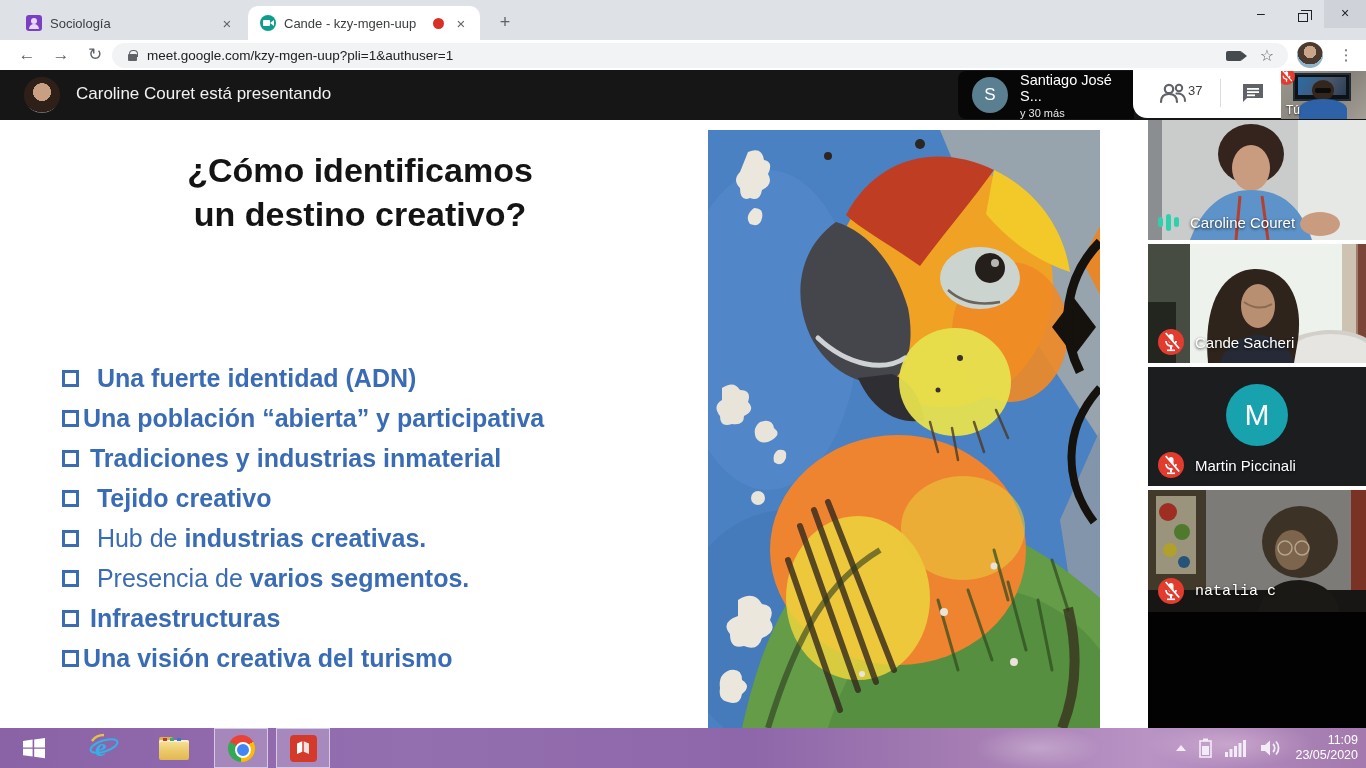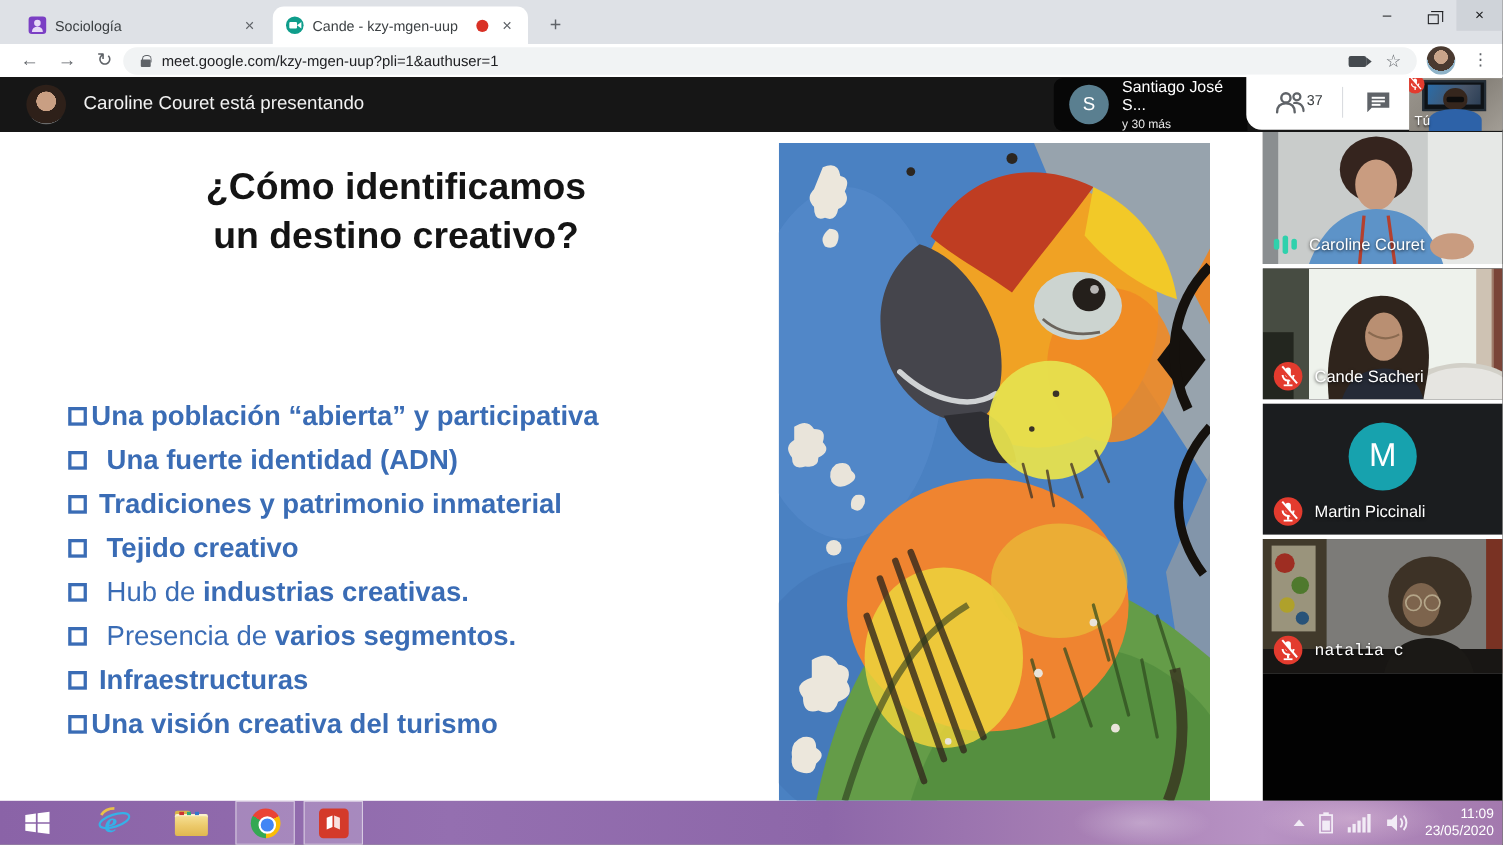--- a/index.html
+++ b/index.html
@@ -230,23 +230,23 @@
     </div>
   </div>
 
   <div class="slide">
     <div class="slide-title">
       <div>¿Cómo identificamos</div>
       <div>un destino creativo?</div>
     </div>
 
     <div class="bullets">
+      <div class="bullet-line"><span class="cb"></span><span class="b-normal"></span><span class="b-strong">  Una fuerte identidad (ADN)</span></div>
       <div class="bullet-line"><span class="cb"></span><span class="b-normal"></span><span class="b-strong">Una población “abierta” y participativa</span></div>
-      <div class="bullet-line"><span class="cb"></span><span class="b-normal"></span><span class="b-strong">  Una fuerte identidad (ADN)</span></div>
-      <div class="bullet-line"><span class="cb"></span><span class="b-normal"> </span><span class="b-strong">Tradiciones y patrimonio inmaterial</span></div>
+      <div class="bullet-line"><span class="cb"></span><span class="b-normal"> </span><span class="b-strong">Tradiciones y industrias inmaterial</span></div>
       <div class="bullet-line"><span class="cb"></span><span class="b-normal"></span><span class="b-strong">  Tejido creativo</span></div>
       <div class="bullet-line"><span class="cb"></span><span class="b-normal">  Hub de </span><span class="b-strong">industrias creativas.</span></div>
       <div class="bullet-line"><span class="cb"></span><span class="b-normal">  Presencia de </span><span class="b-strong">varios segmentos.</span></div>
       <div class="bullet-line"><span class="cb"></span><span class="b-normal"> </span><span class="b-strong">Infraestructuras</span></div>
       <div class="bullet-line"><span class="cb"></span><span class="b-normal"></span><span class="b-strong">Una visión creativa del turismo</span></div>
     </div>
 
     <svg class="parrot" viewBox="0 0 392 598">
       <rect width="392" height="598" fill="#4a81c2"></rect>
       <ellipse cx="60" cy="200" rx="90" ry="160" fill="#5b8fd0" opacity="0.45"></ellipse>

